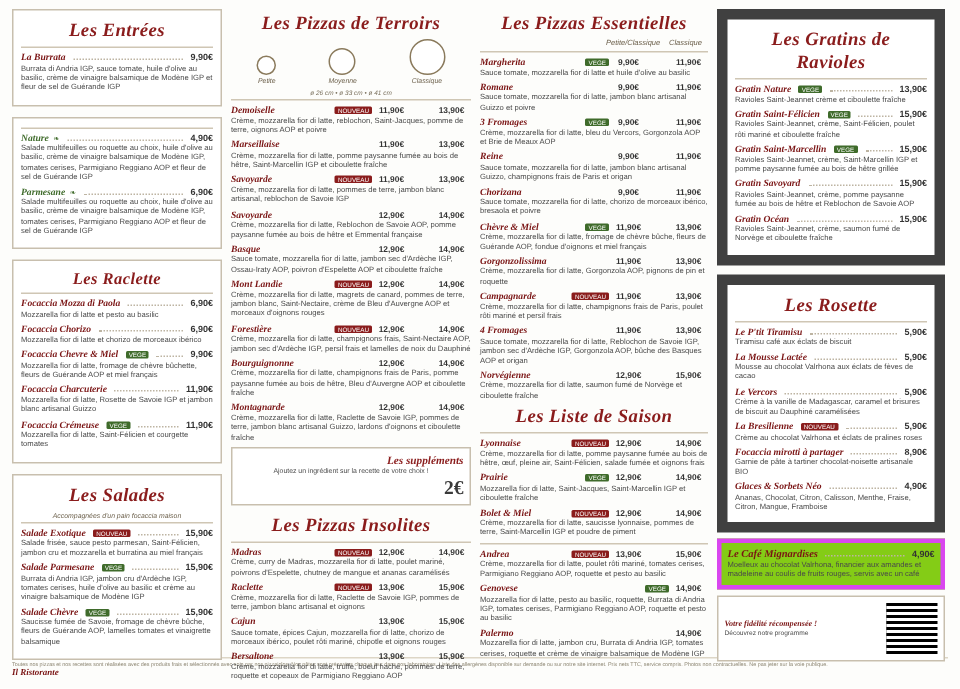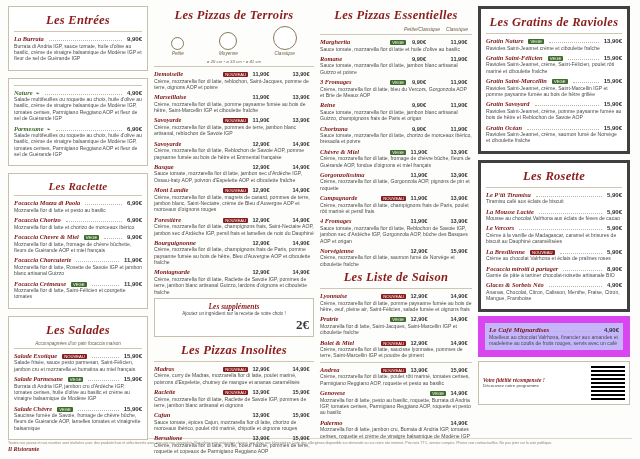--- a/index.html
+++ b/index.html
@@ -105,26 +105,26 @@
   .c2{width:16px;height:16px;}
   .c3{width:22px;height:22px;}
   .szlbl{font-size:4.6px;color:#6b5f4a;font-style:italic;}
   .note{font-size:4.3px;color:#7a705d;text-align:center;font-style:italic;}
 
   .supp{
     border:1px solid #c8bfae;background:#fff;
     padding:3px 4px;margin-bottom:6px;
   }
   .supp-t{font-family:"Liberation Serif",serif;font-style:italic;font-weight:bold;
-    color:#8a1c1c;font-size:7.5px;text-align:center;}
+    color:#8a1c1c;font-size:7.5px;text-align:right;}
   .supp-d{font-size:4.6px;color:#4a4a4a;text-align:center;line-height:1.25;}
   .supp-p{font-size:13px;font-weight:bold;color:#3a3a3a;text-align:right;font-family:"Liberation Serif",serif;}
 
   .gratin-box{
-    border:3px solid #404040;background:#fff;padding:4px 5px;
+    border:7px solid #404040;background:#fff;padding:4px 5px;
   }
   .promo{
     border:1px solid #c8bfae;background:#fff;
     display:flex;gap:4px;align-items:center;padding:4px;margin-top:4px;
   }
   .promo-t{font-size:5.4px;font-weight:bold;color:#7a1414;font-family:"Liberation Serif",serif;font-style:italic;}
   .promo-d{font-size:4.4px;color:#4a4a4a;line-height:1.25;}
   .qr{
     width:34px;height:34px;background:
       repeating-linear-gradient(0deg,#000 0 2px,#fff 2px 4px),
@@ -133,21 +133,21 @@
   }
   .footer{
     font-size:3.6px;color:#8b8470;line-height:1.35;
     border-top:1px solid #ddd6c6;padding-top:2px;margin-top:2px;
   }
   .logo{
     font-family:"Liberation Serif",serif;font-style:italic;font-weight:bold;
     font-size:6px;color:#7a1414;
   }
   .cafe{
-    border:7px solid #d946ef;background:#c4b5fd;padding:3px 4px;margin-top:4px;
+    border:3px solid #d946ef;background:#84cc16;padding:3px 4px;margin-top:4px;
   }
   .sub{font-size:4.6px;color:#6b5f4a;font-style:italic;text-align:center;margin-bottom:2px;}
 </style>
 </head>
 <body>
 
 <div class="page">
   <div class="cols">
 
     <div class="col col1">

